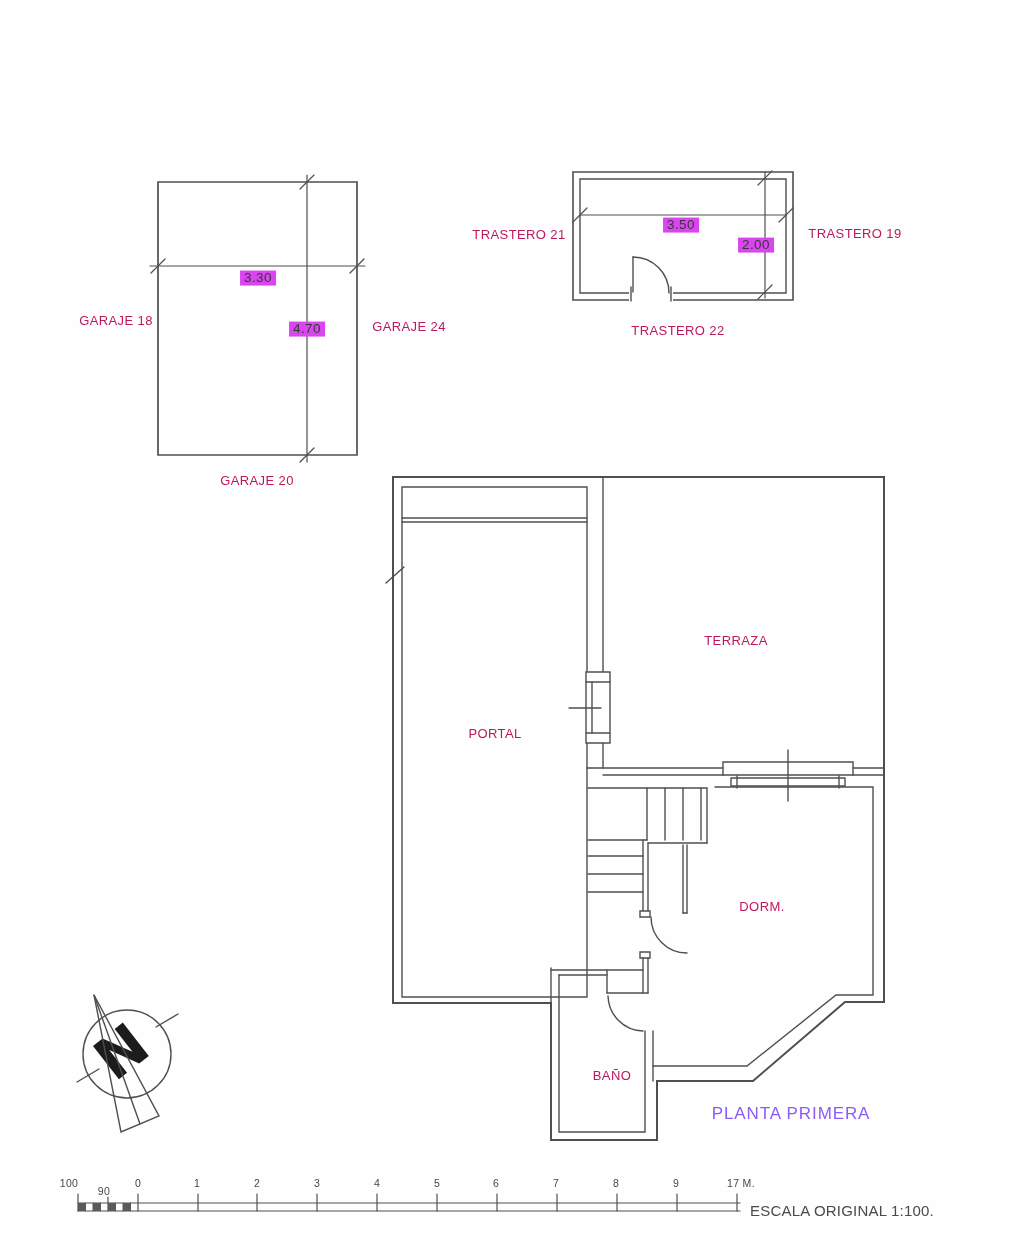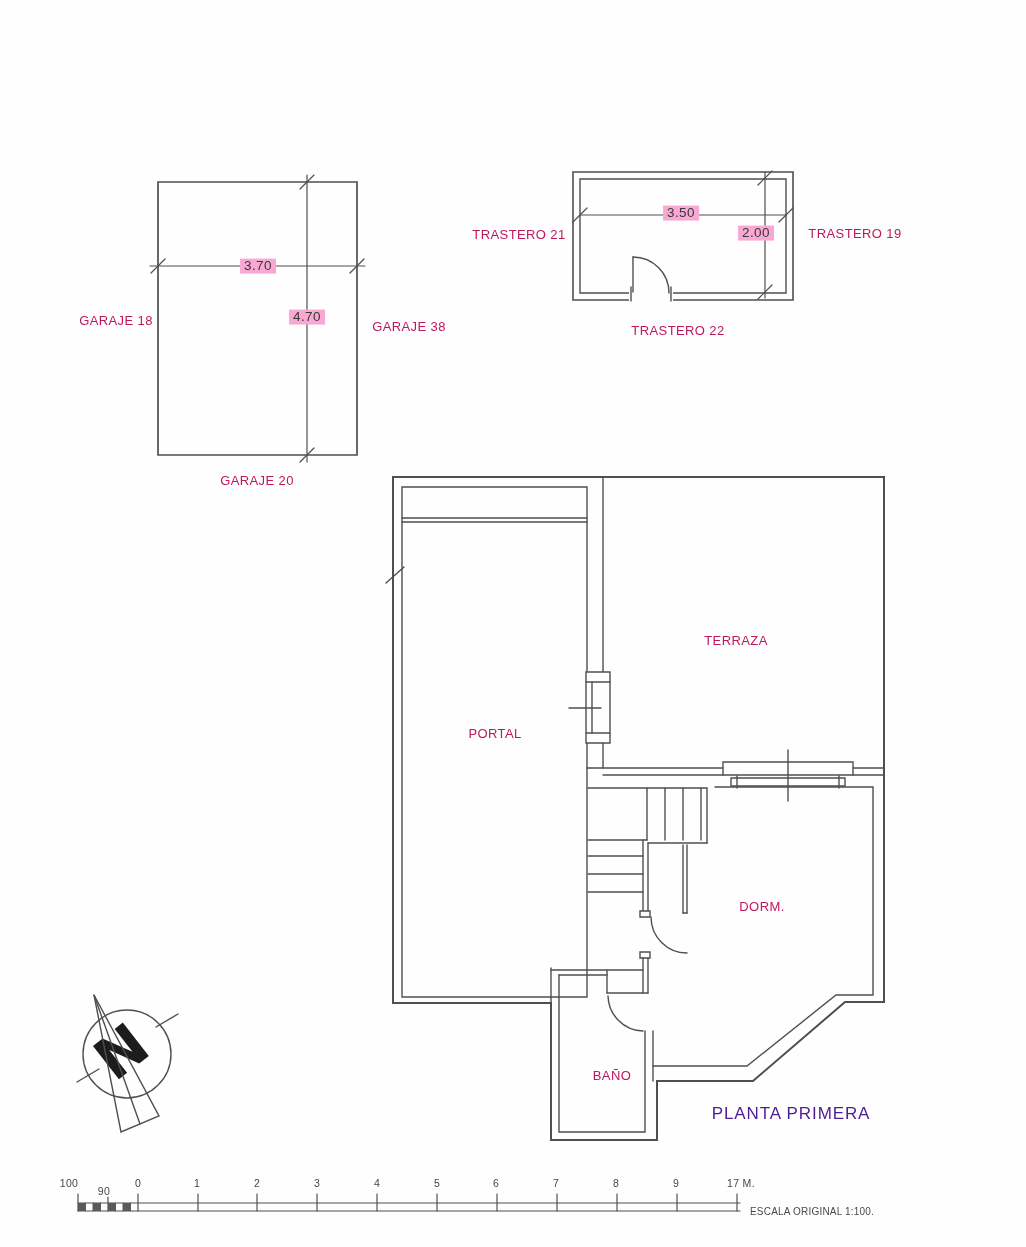--- a/index.html
+++ b/index.html
@@ -2,25 +2,25 @@
 <html><head>
 <meta charset="utf-8">
 <style>
   html,body{margin:0;padding:0;background:#e9e9e9;}
   #sheet{position:relative;width:1026px;height:1247px;background:#fefefe;overflow:hidden;
          font-family:"Liberation Sans",sans-serif;}
   #plan-svg{position:absolute;left:0;top:0;}
   #plan-svg *{vector-effect:non-scaling-stroke;}
   .lbl{position:absolute;transform:translate(-50%,-50%);font:13px/1.1 "Liberation Sans",sans-serif;
        color:#be185d;letter-spacing:.4px;white-space:nowrap;}
-  .dim{background:#f9a8d4;padding:0 4px;font-size:13.5px;color:#383838;}
-  .big{font-size:17px;letter-spacing:.9px;color:#4c1d95;}
+  .dim{background:#d946ef;padding:0 4px;font-size:13.5px;color:#383838;margin-top:12px;}
+  .big{font-size:17px;letter-spacing:.9px;color:#8b5cf6;}
   .left-align{transform:translate(0,-50%);}
   .sm{font-size:10.5px;letter-spacing:.3px;color:#474747;}
-  .note{font-size:10px;color:#4a4a4a;letter-spacing:.2px;text-align:right;}
+  .note{font-size:15px;color:#4a4a4a;letter-spacing:.2px;text-align:right;}
 </style>
 </head>
 <body>
 
 <div id="sheet">
 
   <svg id="plan-svg" width="1026" height="1247" viewBox="0 0 1026 1247" fill="none" stroke="#4f4f4f" stroke-width="1.4" stroke-linecap="round">
 
     <g>
       <rect x="158" y="182" width="199" height="273" stroke-width="1.7"></rect>
@@ -172,23 +172,23 @@
         <line x1="93" y1="1203" x2="93" y2="1211"></line>
         <line x1="100.5" y1="1203" x2="100.5" y2="1211"></line>
         <line x1="115.5" y1="1203" x2="115.5" y2="1211"></line>
         <line x1="123" y1="1203" x2="123" y2="1211"></line>
         <line x1="130.5" y1="1203" x2="130.5" y2="1211"></line>
       </g>
     </g>
   </svg>
 
   <div class="lbl" style="left:116px;top:321px">GARAJE 18</div>
-  <div class="lbl" style="left:409px;top:327px">GARAJE 38</div>
+  <div class="lbl" style="left:409px;top:327px">GARAJE 24</div>
   <div class="lbl" style="left:257px;top:481px">GARAJE 20</div>
-  <div class="lbl dim" style="left:258px;top:266px">3.70</div>
+  <div class="lbl dim" style="left:258px;top:266px">3.30</div>
   <div class="lbl dim" style="left:307px;top:317px">4.70</div>
 
   <div class="lbl" style="left:519px;top:235px">TRASTERO 21</div>
   <div class="lbl" style="left:855px;top:234px">TRASTERO 19</div>
   <div class="lbl" style="left:678px;top:331px">TRASTERO 22</div>
   <div class="lbl dim" style="left:681px;top:213px">3.50</div>
   <div class="lbl dim" style="left:756px;top:233px">2.00</div>
 
   <div class="lbl" style="left:495px;top:734px">PORTAL</div>
   <div class="lbl" style="left:736px;top:641px">TERRAZA</div>

